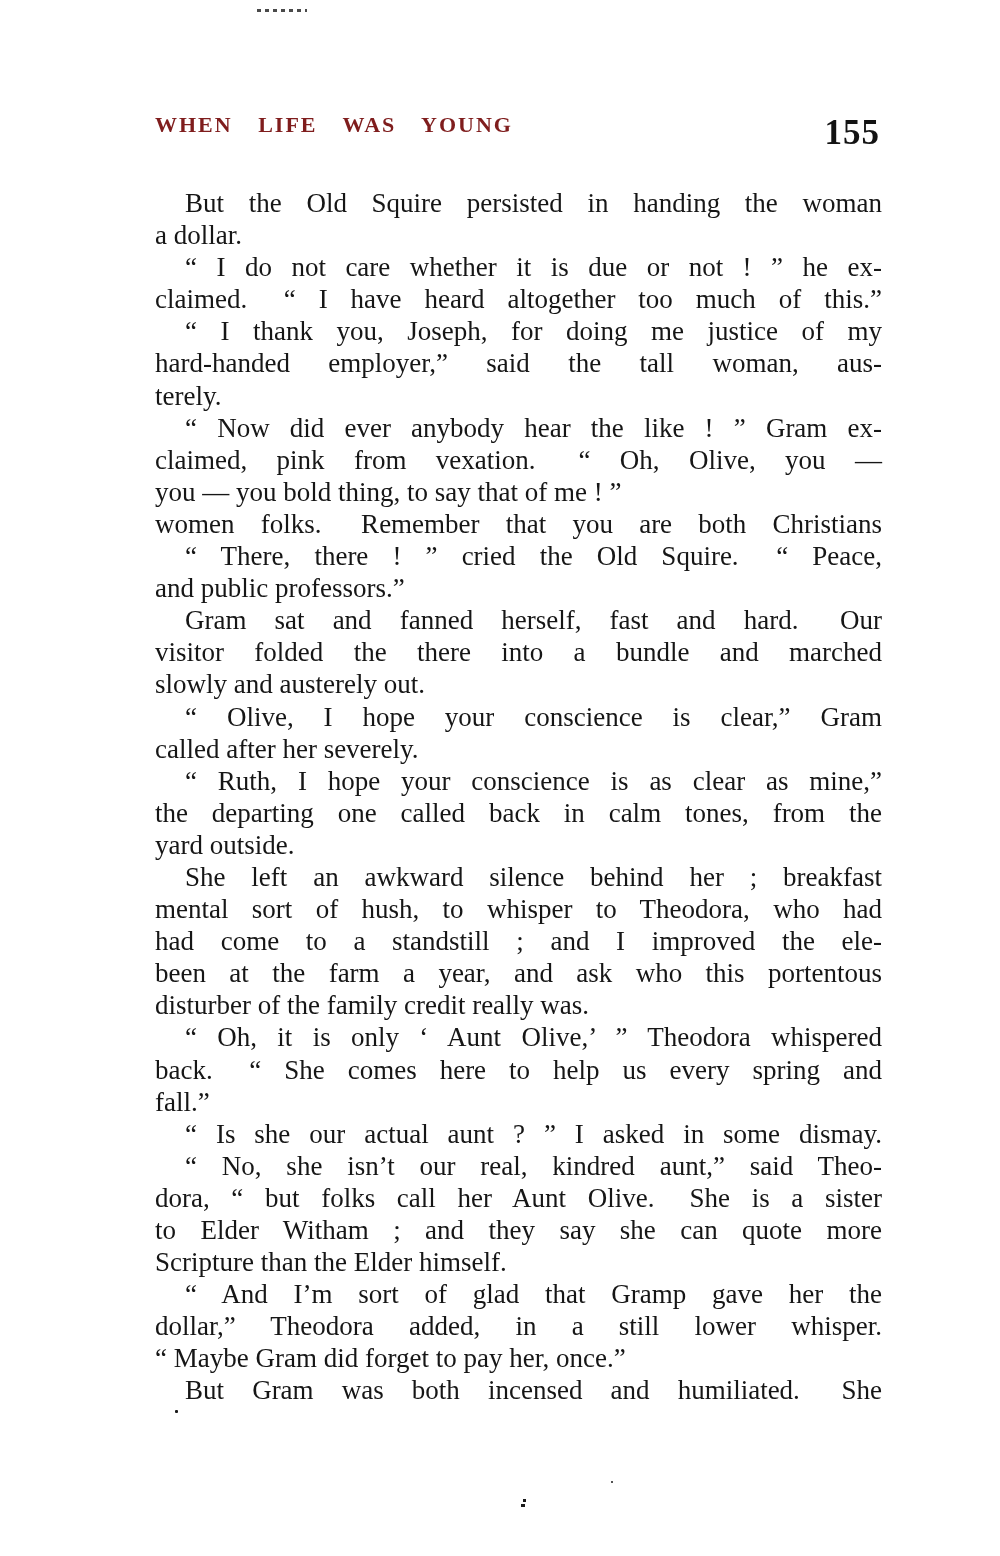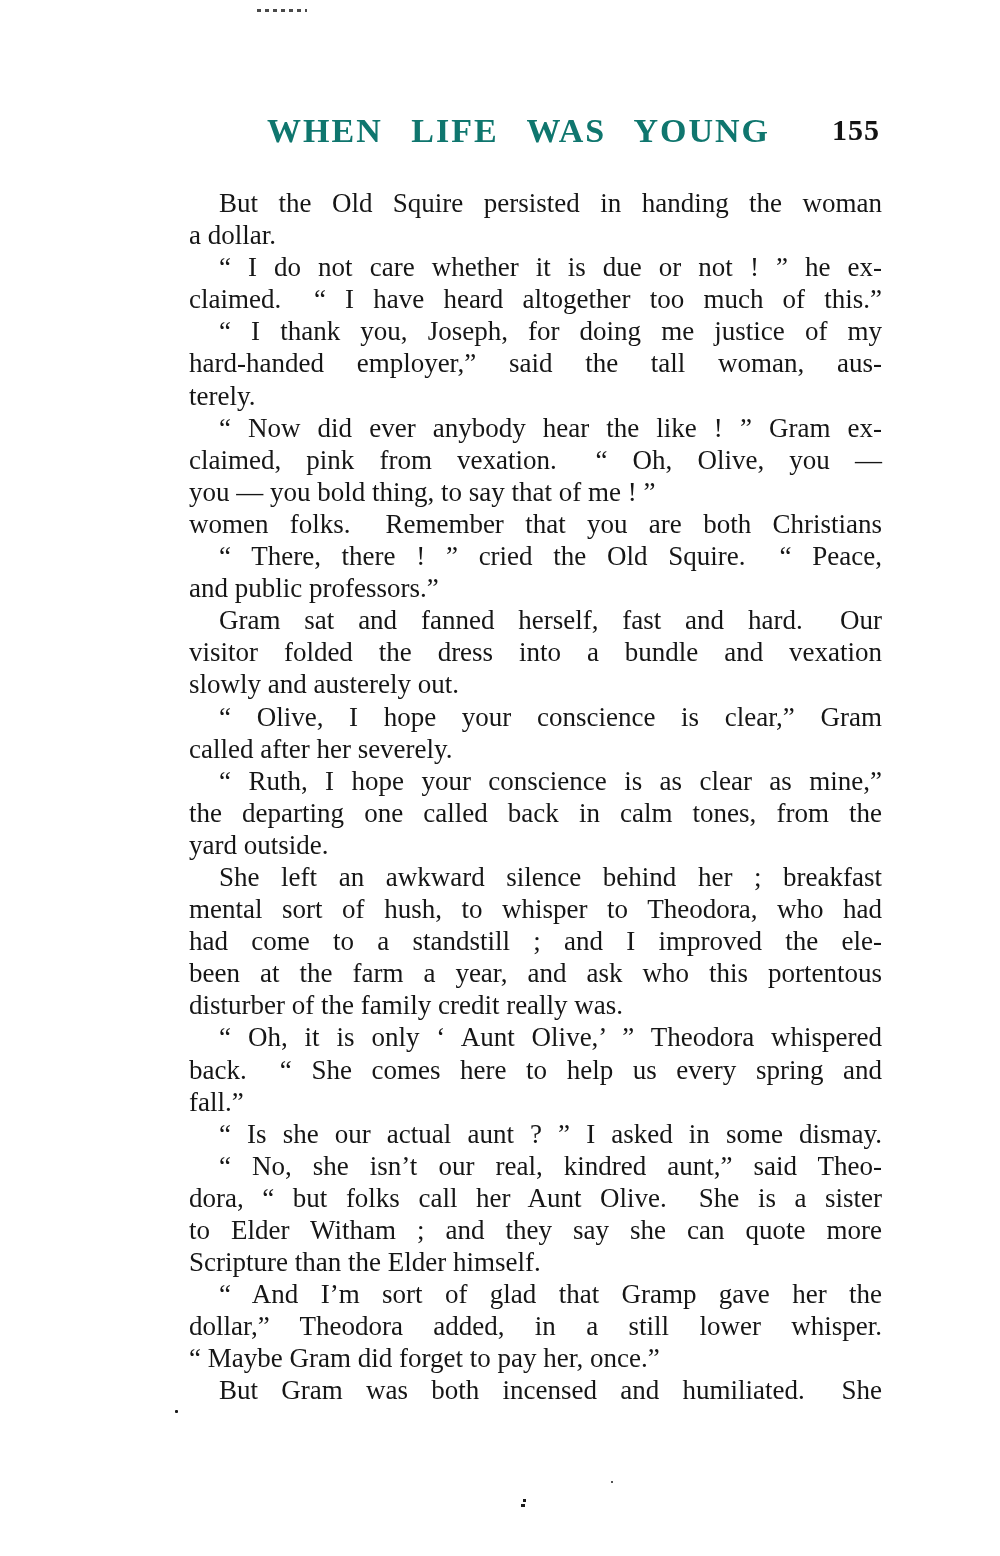--- a/index.html
+++ b/index.html
@@ -18,54 +18,52 @@
   }
   
   .page-header {
     position: absolute;
     left: 155px;
     top: 112px;
     width: 727px;
     height: 34px;
   }
   .running-title {
-    text-align: center;
-    font-size: 34px;
+    font-size: 22px;
     font-weight: bold;
     letter-spacing: 2px;
     word-spacing: 18px;
-    color: #0f766e;
+    color: #7f1d1d;
     white-space: nowrap;
   }
   .page-number {
     position: absolute;
     right: 2px;
     top: 1px;
-    font-size: 30px;
+    font-size: 35px;
     font-weight: bold;
     letter-spacing: 1px;
     color: #131313;
   }
   
   .text-block {
     position: absolute;
     left: 155px;
     top: 187px;
     width: 727px;
     font-size: 27px;
     line-height: 32.1px;
     color: #161616;
   }
   .para { margin: 0; padding: 0; }
   .line {
     text-align: justify;
     text-align-last: justify;
     text-justify: inter-word;
     white-space: normal;
-    margin-left: 34px;
   }
   .line.left {
     text-align: right;
     text-align-last: left;
   }
   .line.indent {
     text-indent: 30px;
   }
   
   .artifact-top {
@@ -116,21 +114,21 @@
         <div class="line">claimed, pink from vexation.  “ Oh, Olive, you —</div>
         <div class="line left">you — you bold thing, to say that of me ! ”</div>
       </div>
       <div class="para">
         <div class="line">women folks.  Remember that you are both Christians</div>
         <div class="line indent">“ There, there ! ” cried the Old Squire.  “ Peace,</div>
         <div class="line left">and public professors.”</div>
       </div>
       <div class="para">
         <div class="line indent">Gram sat and fanned herself, fast and hard.  Our</div>
-        <div class="line">visitor folded the dress into a bundle and vexation</div>
+        <div class="line">visitor folded the there into a bundle and marched</div>
         <div class="line left">slowly and austerely out.</div>
       </div>
       <div class="para">
         <div class="line indent">“ Olive, I hope your conscience is clear,” Gram</div>
         <div class="line left">called after her severely.</div>
       </div>
       <div class="para">
         <div class="line indent">“ Ruth, I hope your conscience is as clear as mine,”</div>
         <div class="line">the departing one called back in calm tones, from the</div>
         <div class="line left">yard outside.</div>

